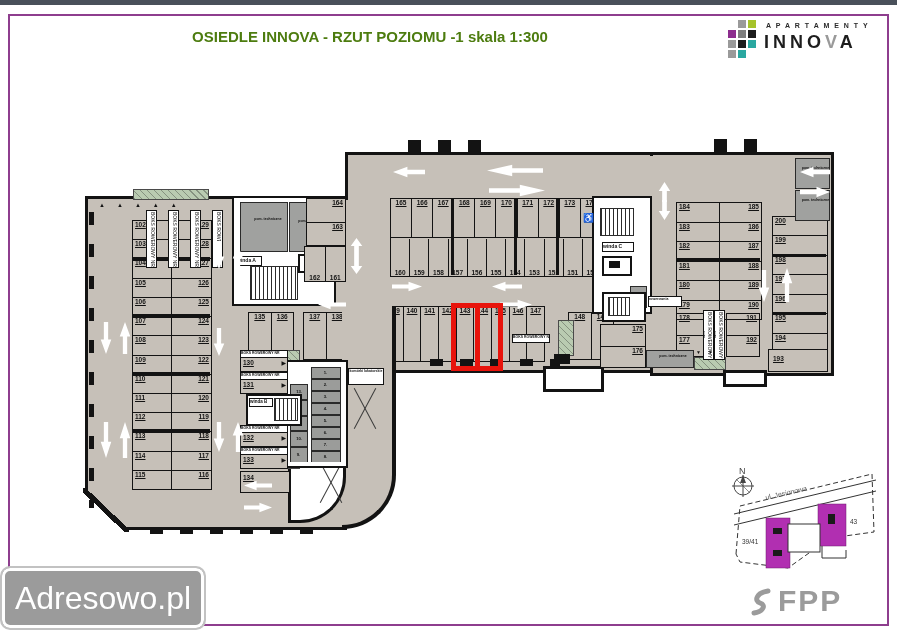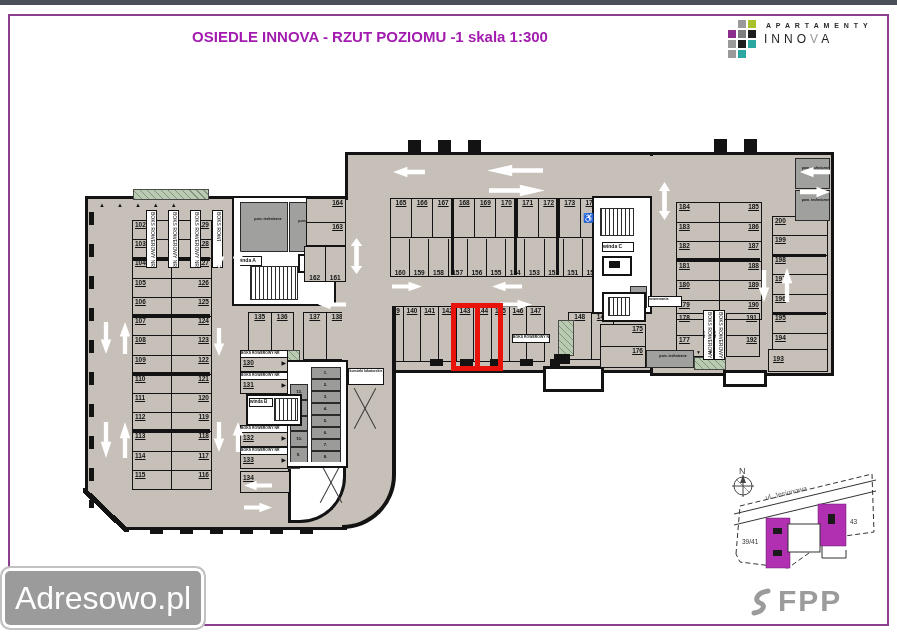--- a/index.html
+++ b/index.html
@@ -41,37 +41,37 @@
   .cell-s{border:1px solid #2a2a2a;background:#9b9c9a;display:flex;align-items:center;justify-content:center}
   .snum{font-size:6px;transform:scale(.7);font-weight:bold}
   .tri{color:#131313;line-height:1}
 </style>
 </head>
 <body>
 
 <div class="abs" style="left:0;top:0;width:897px;height:5px;background:#49505a"></div>
 <div class="abs" style="left:8px;top:14px;width:877px;height:608px;border:2px solid #8e3e8e"></div>
 
-<div class="abs" style="left:120px;top:28px;width:500px;text-align:center;font-size:15px;font-weight:bold;color:#a21caf">OSIEDLE INNOVA -  RZUT POZIOMU -1 skala 1:300</div>
+<div class="abs" style="left:120px;top:28px;width:500px;text-align:center;font-size:15px;font-weight:bold;color:#4d7c0f">OSIEDLE INNOVA -  RZUT POZIOMU -1 skala 1:300</div>
 
 <div class="abs" style="left:726px;top:16px;width:158px;height:50px;background:#fff;z-index:6">
   <div class="abs" style="left:2px;top:2px;width:32px;height:44px">
     <div class="abs" style="left:10px;top:2px;width:8px;height:8px;background:#9a9a9a"></div>
     <div class="abs" style="left:20px;top:2px;width:8px;height:8px;background:#a6c32b"></div>
     <div class="abs" style="left:0;top:12px;width:8px;height:8px;background:#8c2e8e"></div>
     <div class="abs" style="left:10px;top:12px;width:8px;height:8px;background:#7e7e7e"></div>
     <div class="abs" style="left:20px;top:12px;width:8px;height:8px;background:#1d1d1d"></div>
     <div class="abs" style="left:0;top:22px;width:8px;height:8px;background:#9a9a9a"></div>
     <div class="abs" style="left:10px;top:22px;width:8px;height:8px;background:#1d1d1d"></div>
     <div class="abs" style="left:20px;top:22px;width:8px;height:8px;background:#2aa7a0"></div>
     <div class="abs" style="left:0;top:32px;width:8px;height:8px;background:#9a9a9a"></div>
     <div class="abs" style="left:10px;top:32px;width:8px;height:8px;background:#2aa7a0"></div>
   </div>
   <div class="abs" style="left:40px;top:6px;font-size:7px;font-weight:bold;letter-spacing:1.5px;color:#2a2a2a;white-space:nowrap">A P A R T A M E N T Y</div>
-  <div class="abs" style="left:38px;top:16px;font-size:12px;font-weight:normal;letter-spacing:4px;white-space:nowrap">
+  <div class="abs" style="left:38px;top:16px;font-size:18px;font-weight:bold;letter-spacing:4px;white-space:nowrap">
     <span style="color:#1d1d1d">INNO</span><span style="color:#9a9a9a">V</span><span style="color:#1d1d1d">A</span>
   </div>
 </div>
 
 <div class="abs floor wall" style="left:85px;top:196px;width:256px;height:328px"></div>
 
 <div class="abs" style="left:83px;top:488px;width:46px;height:44px;z-index:2;background:linear-gradient(to top right,#fff 0 45%,#131313 45% 53%,rgba(0,0,0,0) 53%)"></div>
 <div class="abs vbumps" style="left:89px;top:212px;width:5px;height:296px;z-index:2"></div>
 <div class="abs bumps" style="left:150px;top:527px;width:170px;height:7px"></div>
 

